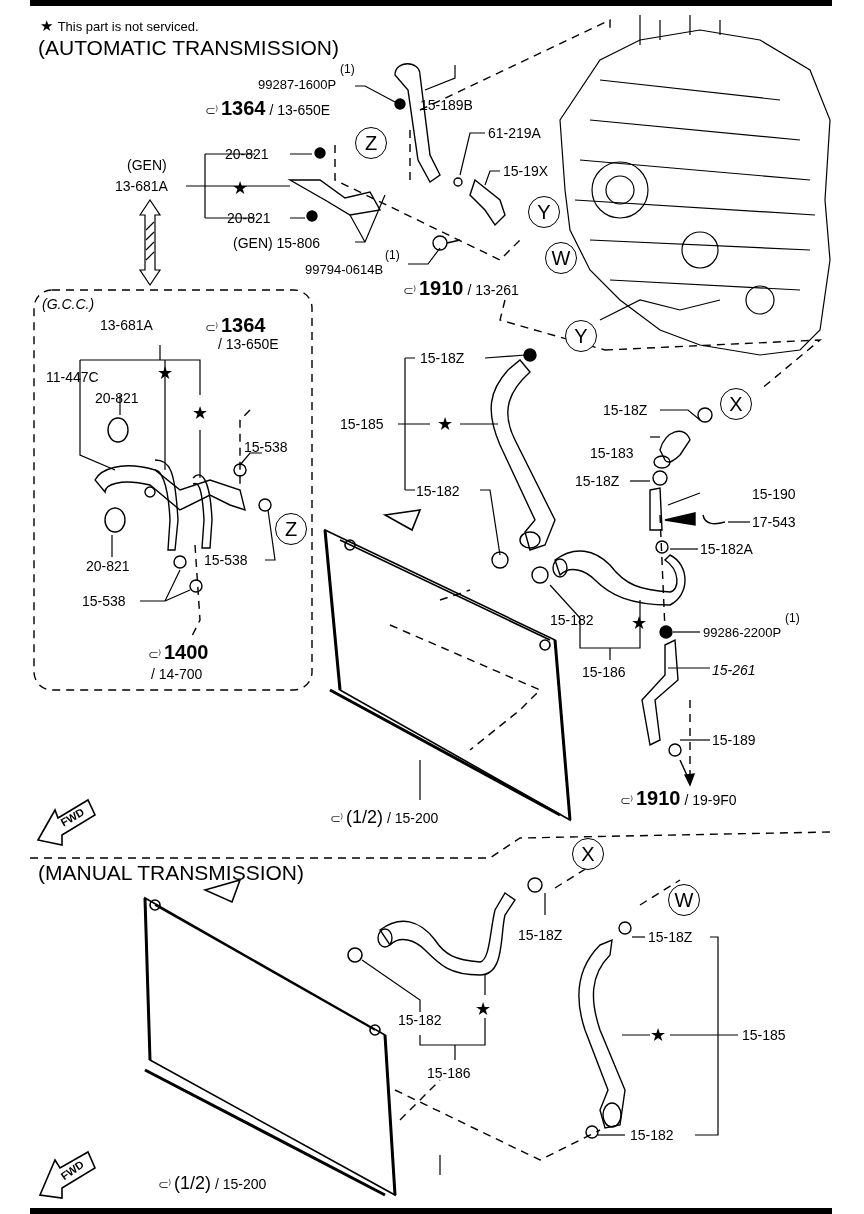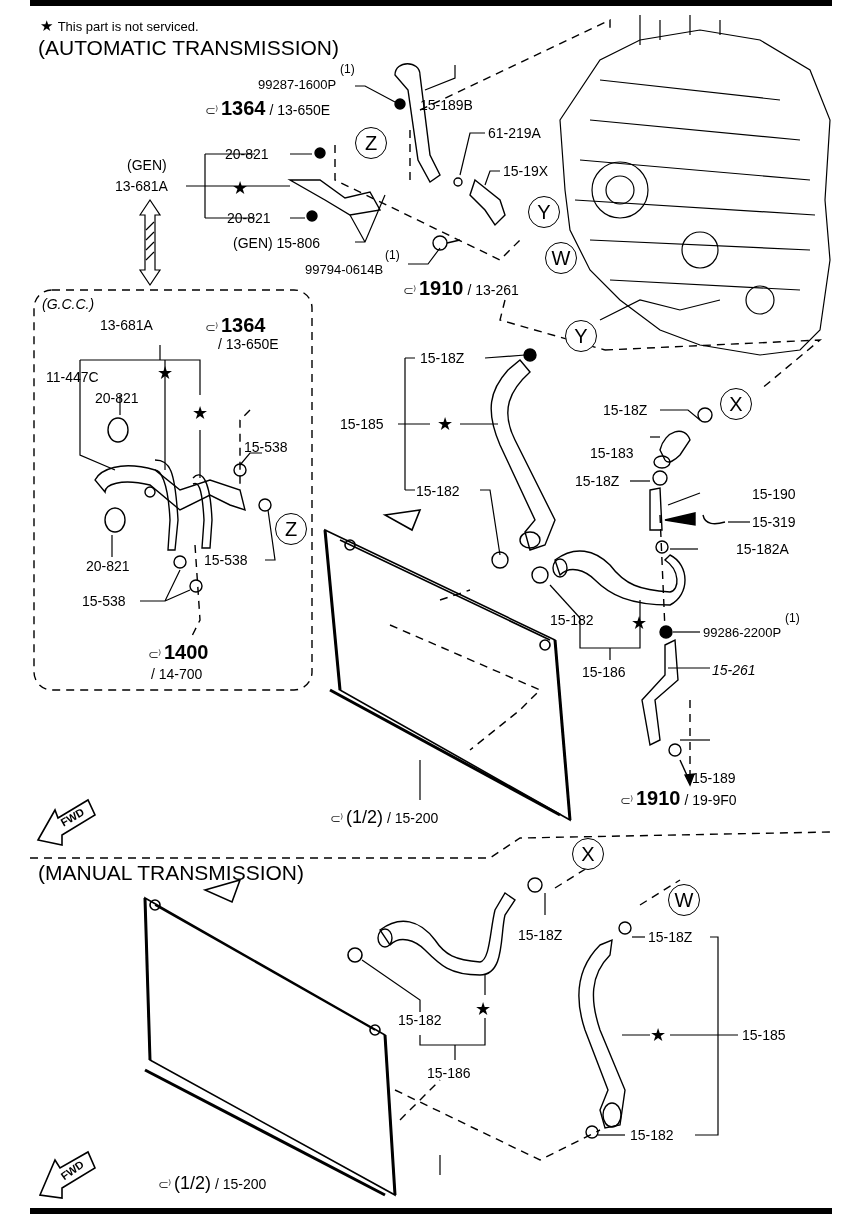--- a/index.html
+++ b/index.html
@@ -229,29 +229,29 @@
 <div class="lbl" style="left:420px;top:351px;">15-18Z</div>
 <div class="lbl" style="left:340px;top:417px;">15-185</div>
 <div class="lbl" style="left:437px;top:415px;font-size:18px;">★</div>
 <div class="lbl" style="left:416px;top:484px;">15-182</div>
 
 <div class="circ" style="left:720px;top:388px;">X</div>
 <div class="lbl" style="left:603px;top:403px;">15-18Z</div>
 <div class="lbl" style="left:590px;top:446px;">15-183</div>
 <div class="lbl" style="left:575px;top:474px;">15-18Z</div>
 <div class="lbl" style="left:704px;top:487px;margin-left:48px;">15-190</div>
-<div class="lbl" style="left:752px;top:515px;">15-319</div>
-<div class="lbl" style="left:700px;top:542px;margin-left:36px;">15-182A</div>
+<div class="lbl" style="left:752px;top:515px;">17-543</div>
+<div class="lbl" style="left:700px;top:542px;">15-182A</div>
 <div class="lbl" style="left:550px;top:613px;">15-182</div>
 <div class="lbl" style="left:631px;top:614px;font-size:18px;">★</div>
 <div class="lbl" style="left:785px;top:612px;font-size:12px;">(1)</div>
 <div class="lbl" style="left:703px;top:626px;font-size:13px;">99286-2200P</div>
 <div class="lbl" style="left:582px;top:665px;">15-186</div>
 <div class="lbl" style="left:712px;top:663px;font-style:italic;">15-261</div>
-<div class="lbl" style="left:692px;top:733px;margin-top:38px;">15-189</div>
+<div class="lbl" style="left:712px;top:733px;">15-189</div>
 <div class="ref" style="left:620px;top:788px;">
   <span class="bk">⊂⁾</span>
   <span class="num">1910</span>
   <span>/ 19-9F0</span>
 </div>
 <div class="ref" style="left:330px;top:808px;">
   <span class="bk">⊂⁾</span>
   <span style="font-size:18px;">(1/2)</span>
   <span>/ 15-200</span>
 </div>

